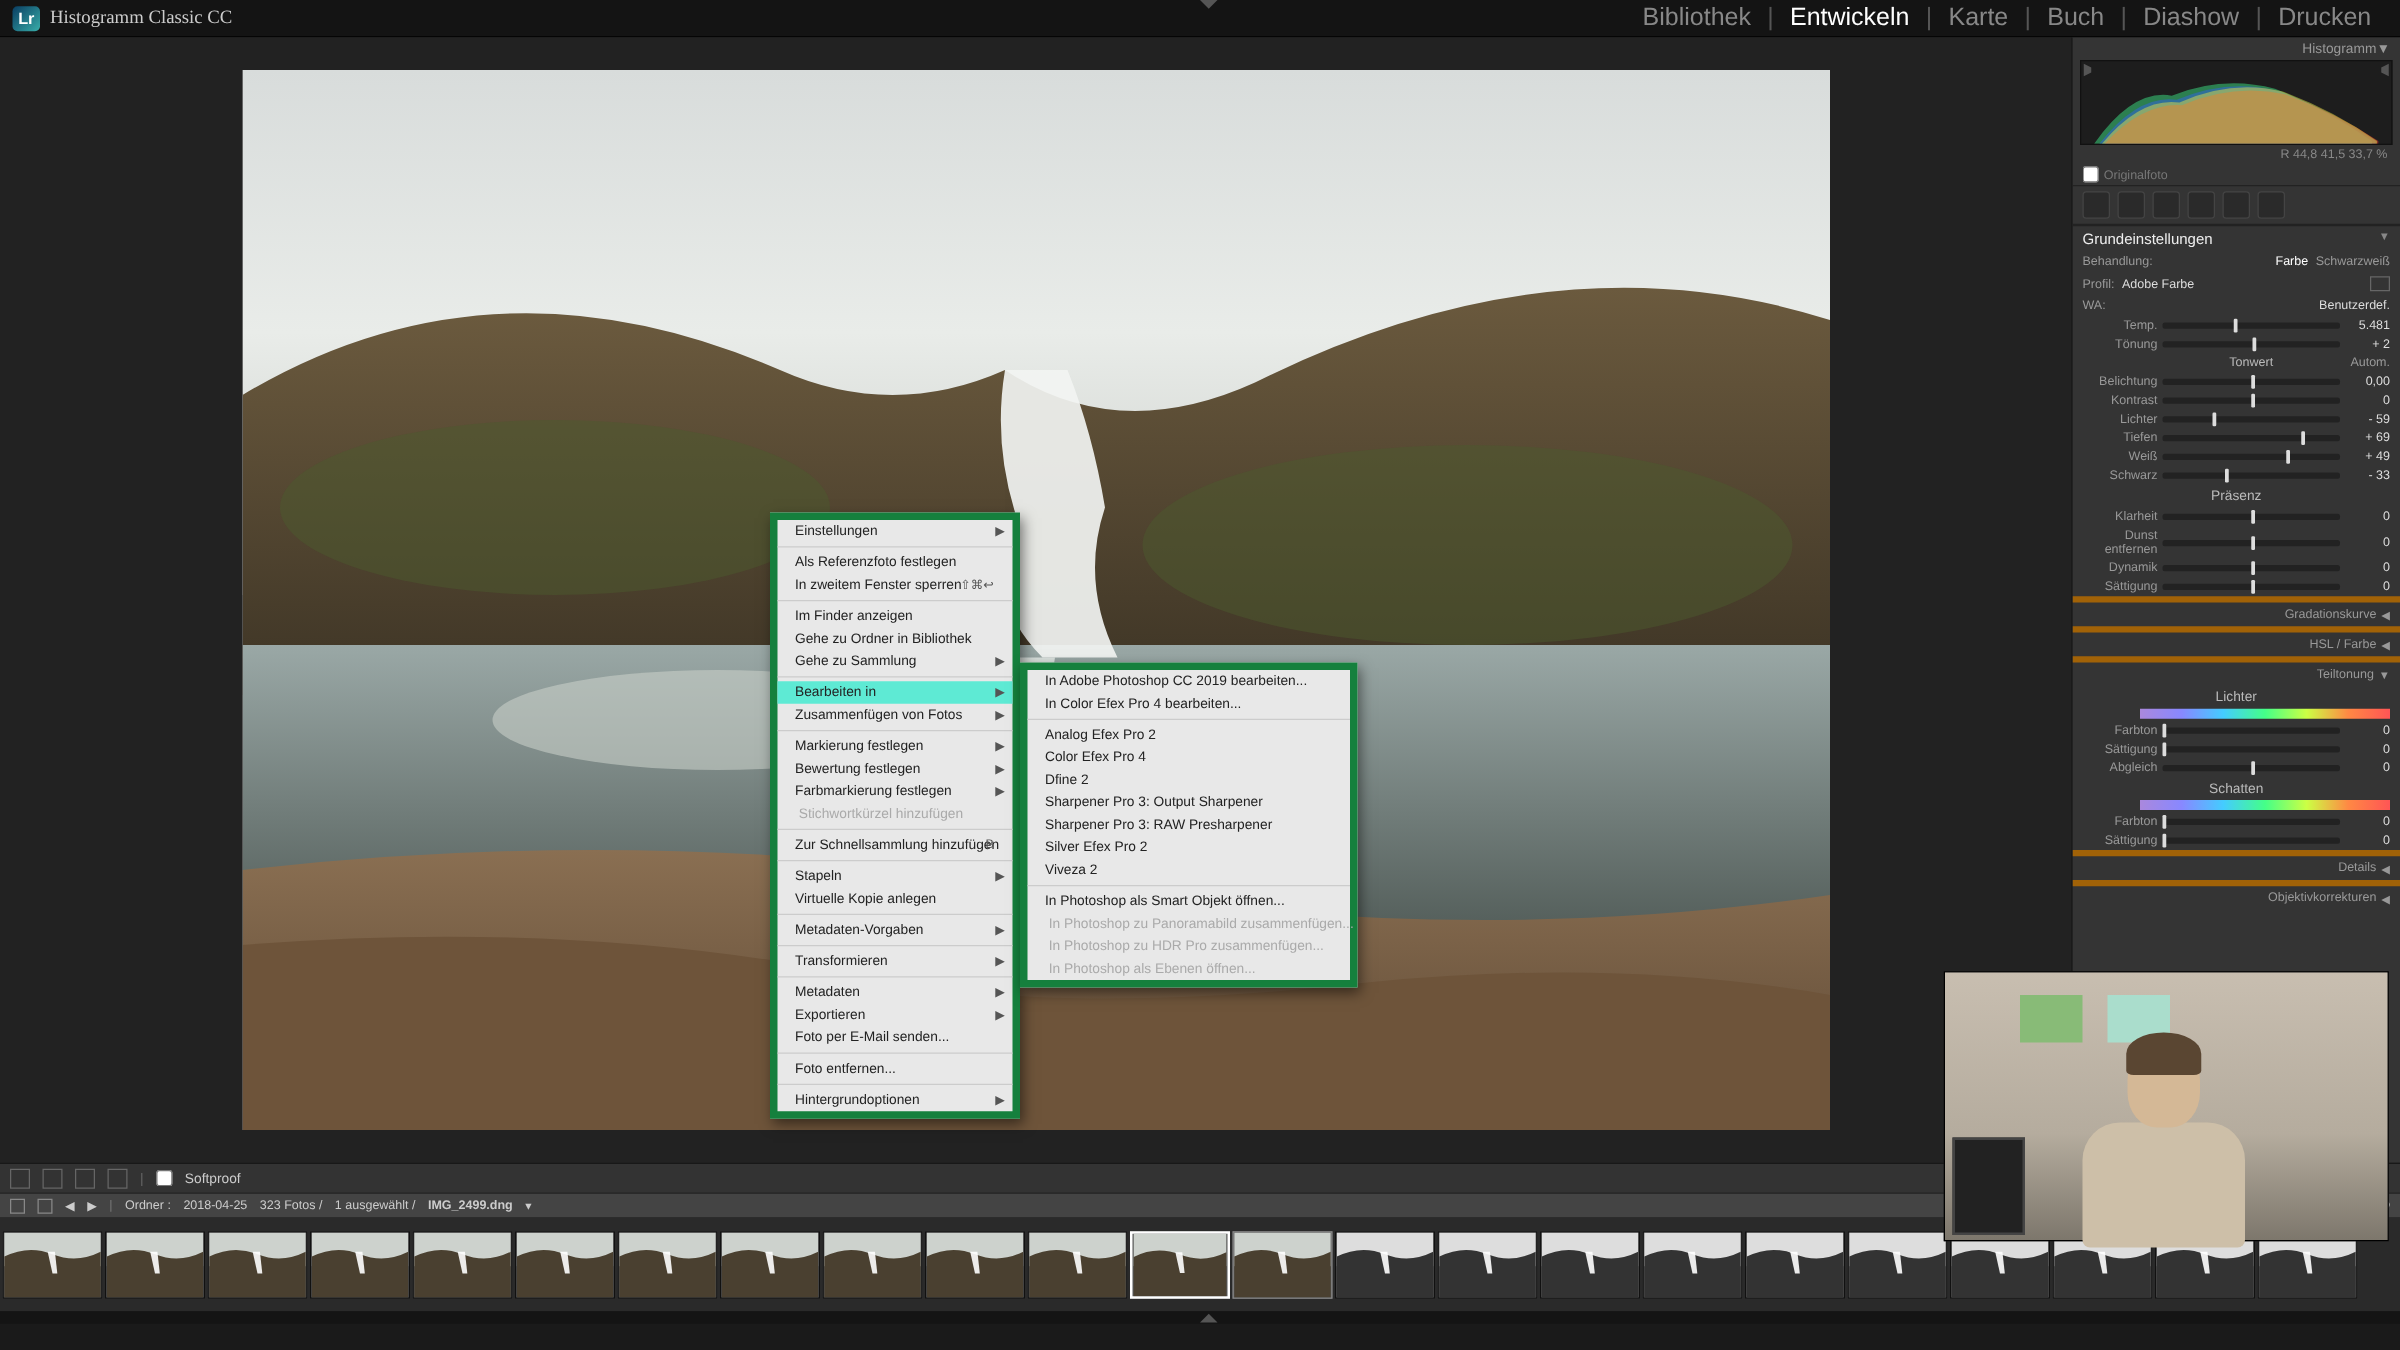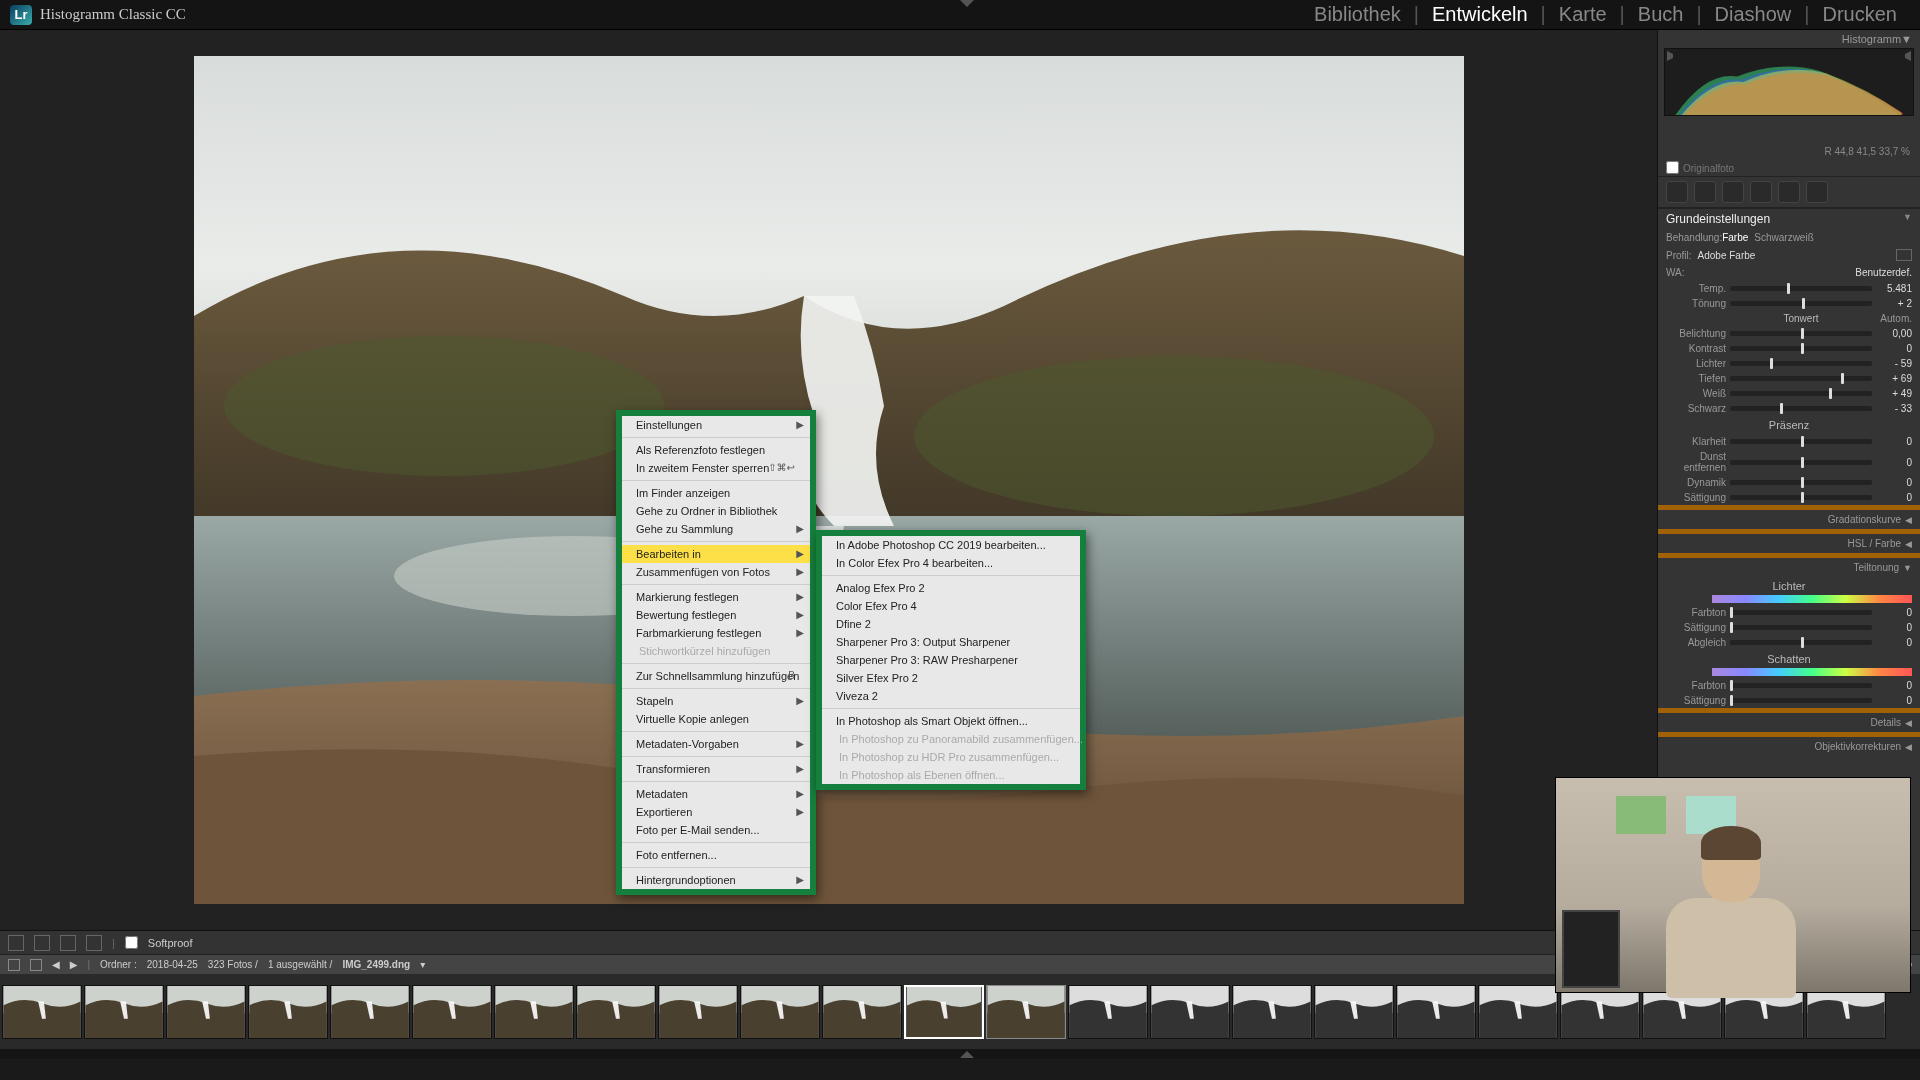--- a/index.html
+++ b/index.html
@@ -24,35 +24,35 @@
   .photo svg { width: 100%; height: 100%; display: block; }
 
   
   .rightpanel { width: 263px; background: #343434; border-left: 1px solid #111; display: flex; flex-direction: column; font-size: 10px; color: #ccc; overflow: hidden; }
   .histogram-head { display:flex; justify-content:flex-end; padding:3px 8px; color:#999; font-size:11px; }
   .histogram { height: 68px; background: #1d1d1d; margin: 0 6px; position: relative; border:1px solid #111; }
   .histo-clip { position:absolute; top:2px; width:10px; height:10px; }
   .histo-clip.l { left:2px; border-left:6px solid #555; border-top:3px solid transparent; border-bottom:3px solid transparent;}
   .histo-clip.r { right:2px; border-right:6px solid #555; border-top:3px solid transparent; border-bottom:3px solid transparent;}
   .histo-svg { width:100%; height:100%; }
-  .histo-info { font-size:10px; color:#888; text-align:right; padding:2px 10px;margin-top:28px;}
+  .histo-info { font-size:10px; color:#888; text-align:right; padding:2px 10px;}
   .orig-row { display:flex; align-items:flex-end; padding:2px 8px; color:#777; border-bottom:1px solid #222;}
   .orig-row input{ margin-right:4px; }
   .tool-icons { display:flex; gap:6px; padding:4px 8px; border-bottom:1px solid #222;}
   .tool-ico { width:22px; height:22px; background:#2a2a2a; border:1px solid #444; border-radius:3px; }
 
   .panel-section-head { display:flex; justify-content:space-between; padding:3px 8px; color:#eee; font-size:12px; border-top:1px solid #222;}
   .panel-section-head .tri { font-size:9px; color:#888; margin-left:4px;}
   .panel-row { display:flex; align-items:center; padding:2px 8px; gap:4px; }
   .panel-row .lbl { width:60px; text-align:right; color:#999; font-size:10px;}
   .panel-row .sld { flex:1; height:5px; background:#222; border-radius:2px; position:relative;}
   .panel-row .sld .h { position:absolute; top:-3px; width:3px; height:11px; background:#ddd; border-radius:1px; }
   .panel-row .val { width:36px; text-align:right; font-size:10px; color:#ddd;}
   .subhead { text-align:center; color:#bbb; font-size:11px; padding:3px 0;}
-  .treat-row { display:flex; justify-content:flex-start; padding:3px 8px;}
+  .treat-row { display:flex; justify-content:space-between; padding:3px 8px;}
   .treat-row span:first-child { color:#999;}
   .treat-opts { display:flex; gap:6px;}
   .treat-opts span { color:#999;}
   .treat-opts span.active { color:#fff; }
   .profile-row { display:flex; align-items:center; padding:3px 8px; gap:6px;}
   .profile-row .plbl{ color:#999;}
   .profile-row .pval{ color:#ddd; flex:1;}
   .profile-row .grid{ width:16px;height:12px;border:1px solid #666;}
   .collapsed-panel { display:flex; justify-content:flex-end; align-items:center; padding:4px 8px; color:#999; border-top:5px solid #a16207;}
   .collapsed-panel .tri{ margin-left:4px; font-size:9px;}
@@ -73,21 +73,21 @@
   .thumb.selected { border:2px solid #fff;}
   .thumb.next { border:1px solid #888;}
   .thumb svg{ width:100%; height:100%;}
 
   .bottom-tri { height:10px; background:#141414; position:relative;}
   .bottom-tri::after{content:"";position:absolute;left:50%;top:2px;width:0;height:0;border-left:7px solid transparent;border-right:7px solid transparent;border-bottom:7px solid #555;}
 
   
   .ctx { position:absolute; background:#e8e8e8; border:6px solid #15803d; box-shadow:2px 4px 10px rgba(0,0,0,0.5); font-size:11px; color:#222; z-index:100; }
   .ctx-item { padding:3px 22px 3px 14px; white-space:nowrap; position:relative;}
-  .ctx-item.hover { background:#fde047; }
+  .ctx-item.hover { background:#5eead4; }
   .ctx-item.disabled { color:#aaa;padding-left:17px;}
   .ctx-item .arrow { position:absolute; right:6px; top:3px; font-size:10px; color:#555;}
   .ctx-item .shortcut { position:absolute; right:15px; top:3px; font-size:10px; color:#555;}
   .ctx-sep { height:1px; background:#ccc; margin:3px 0;}
   .ctx.level1 { top:380px; left:616px; width:200px;}
   .ctx.level2 { top:500px; left:816px; width:270px;}
 
   
   .webcam { position:absolute; right:9px; bottom:87px; width:356px; height:216px; background:#333; border:1px solid #000;}
   .webcam .room { width:100%; height:100%; background:linear-gradient(180deg,#c8beb0 0%, #b5ac9e 60%, #7d776c 100%); position:relative;}

